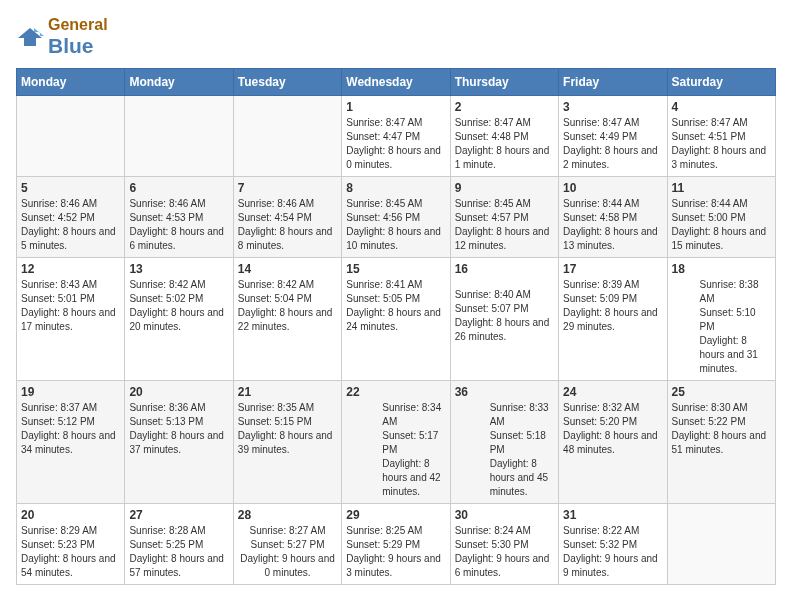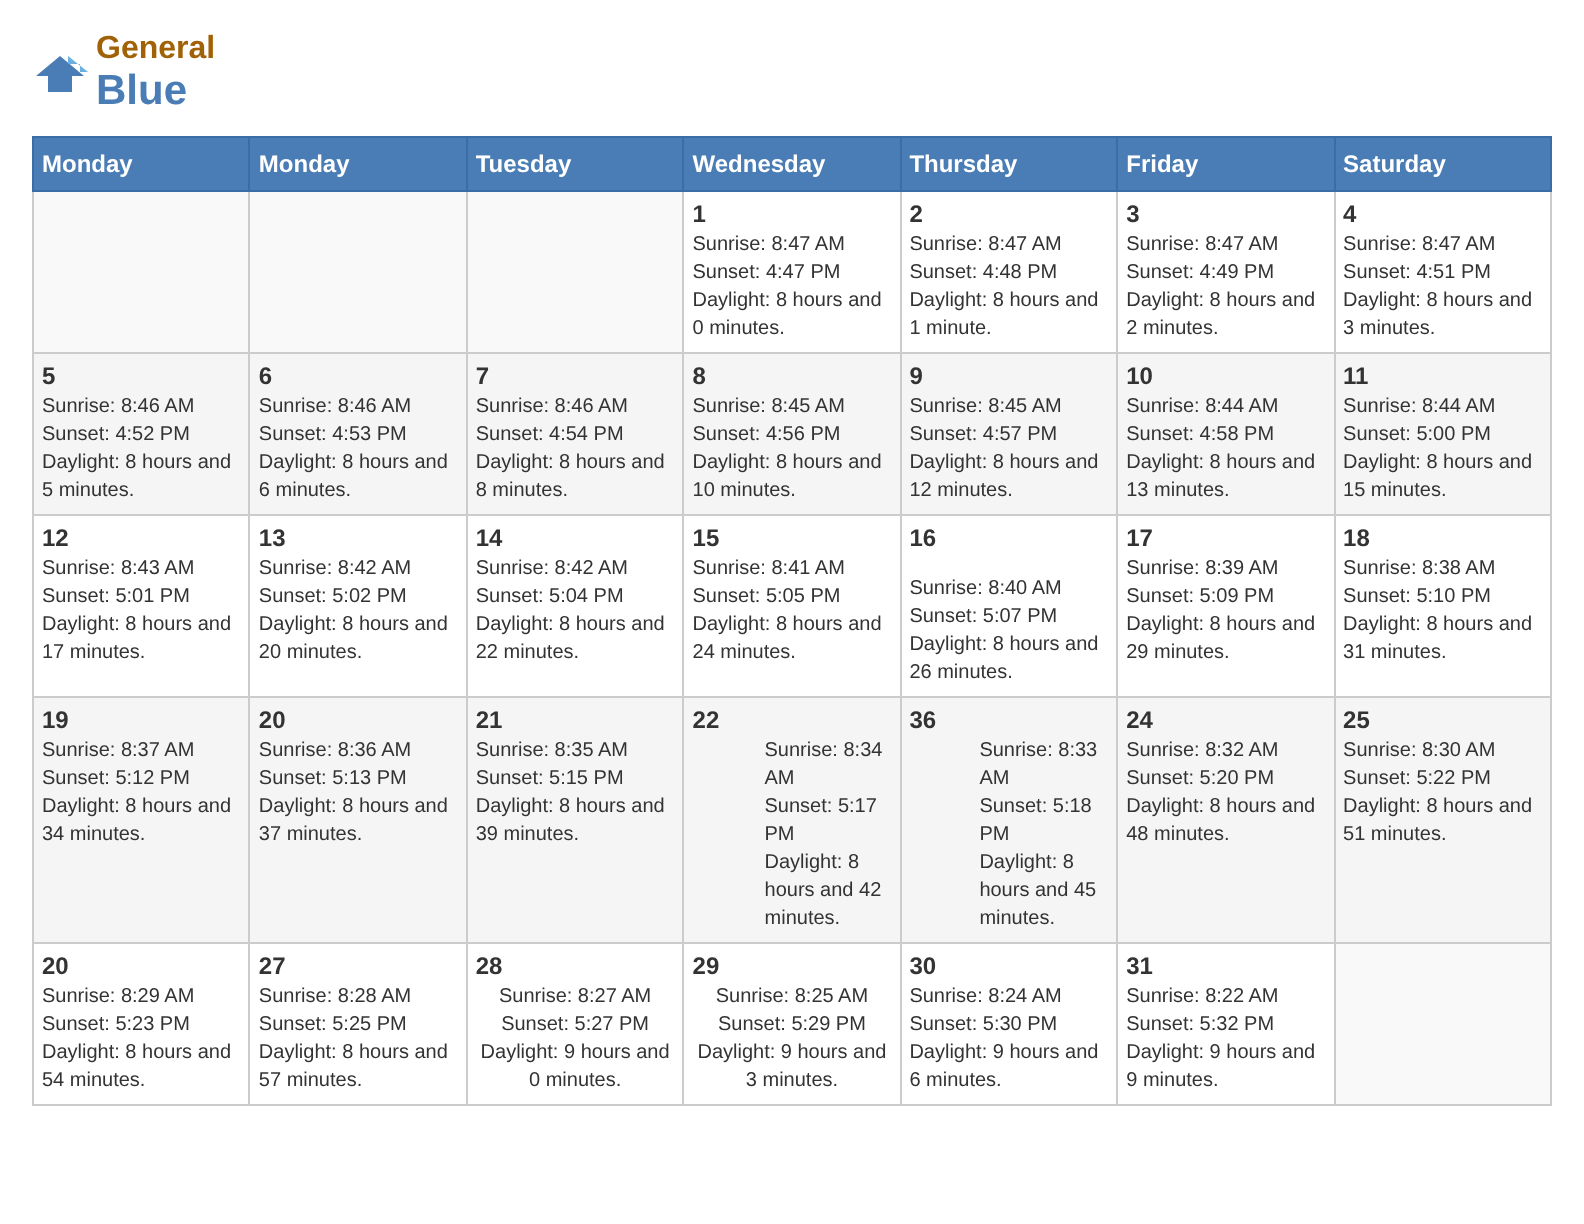--- a/index.html
+++ b/index.html
@@ -216,21 +216,21 @@
 Daylight: 8 hours and 26 minutes.</div>
         </td>
         <td>
           <span class="day-number">17</span>
           <div class="cell-info" style="white-space: pre-line;">Sunrise: 8:39 AM
 Sunset: 5:09 PM
 Daylight: 8 hours and 29 minutes.</div>
         </td>
         <td>
           <span class="day-number">18</span>
-          <div class="cell-info" style="white-space: pre-line;">Sunrise: 8:38 AM
+          <div class="cell-info" style="white-space: pre-line; margin-left: 28px;">Sunrise: 8:38 AM
 Sunset: 5:10 PM
 Daylight: 8 hours and 31 minutes.</div>
         </td>
       </tr>
       <tr>
         <td>
           <span class="day-number">19</span>
           <div class="cell-info" style="white-space: pre-line;">Sunrise: 8:37 AM
 Sunset: 5:12 PM
 Daylight: 8 hours and 34 minutes.</div>
@@ -286,21 +286,21 @@
 Daylight: 8 hours and 57 minutes.</div>
         </td>
         <td>
           <span class="day-number">28</span>
           <div class="cell-info" style="white-space: pre-line; text-align: center;">Sunrise: 8:27 AM
 Sunset: 5:27 PM
 Daylight: 9 hours and 0 minutes.</div>
         </td>
         <td>
           <span class="day-number">29</span>
-          <div class="cell-info" style="white-space: pre-line; text-align: center;">Sunrise: 8:25 AM
+          <div class="cell-info" style="white-space: pre-line;">Sunrise: 8:25 AM
 Sunset: 5:29 PM
 Daylight: 9 hours and 3 minutes.</div>
         </td>
         <td>
           <span class="day-number">30</span>
           <div class="cell-info" style="white-space: pre-line;">Sunrise: 8:24 AM
 Sunset: 5:30 PM
 Daylight: 9 hours and 6 minutes.</div>
         </td>
         <td>

